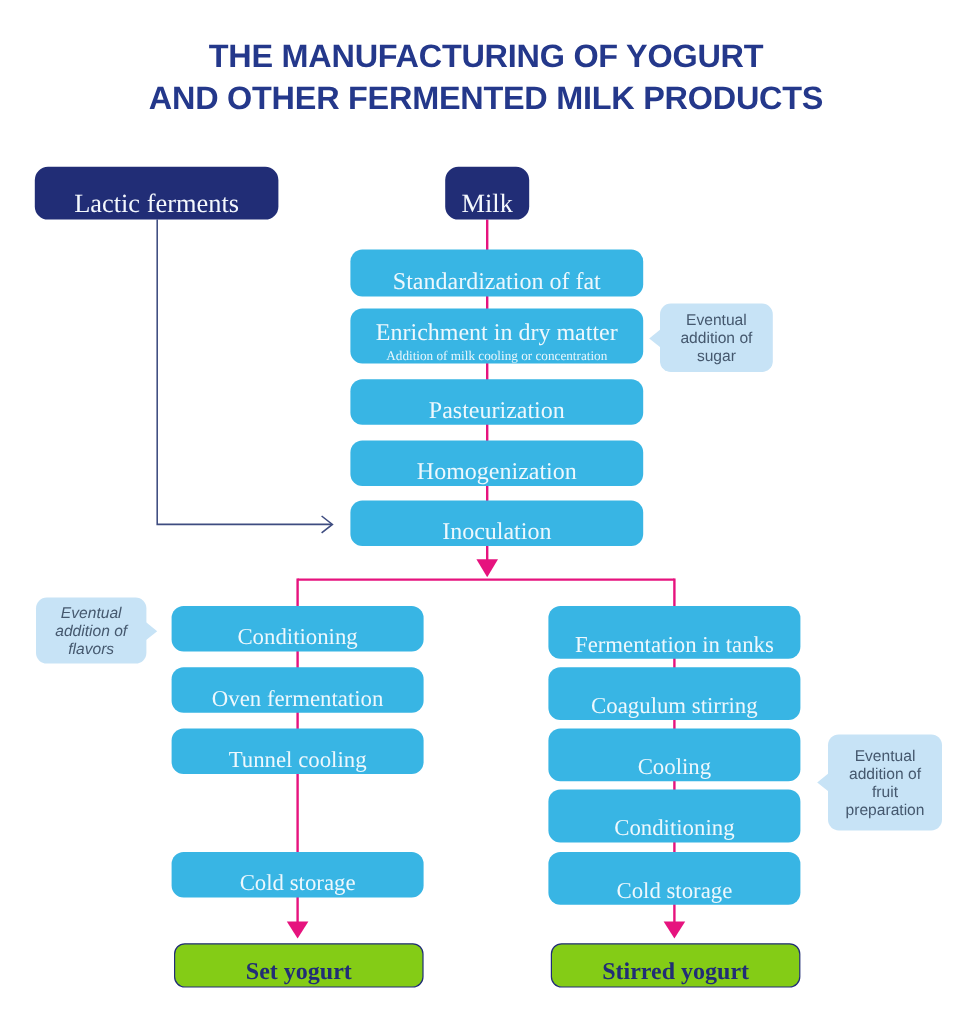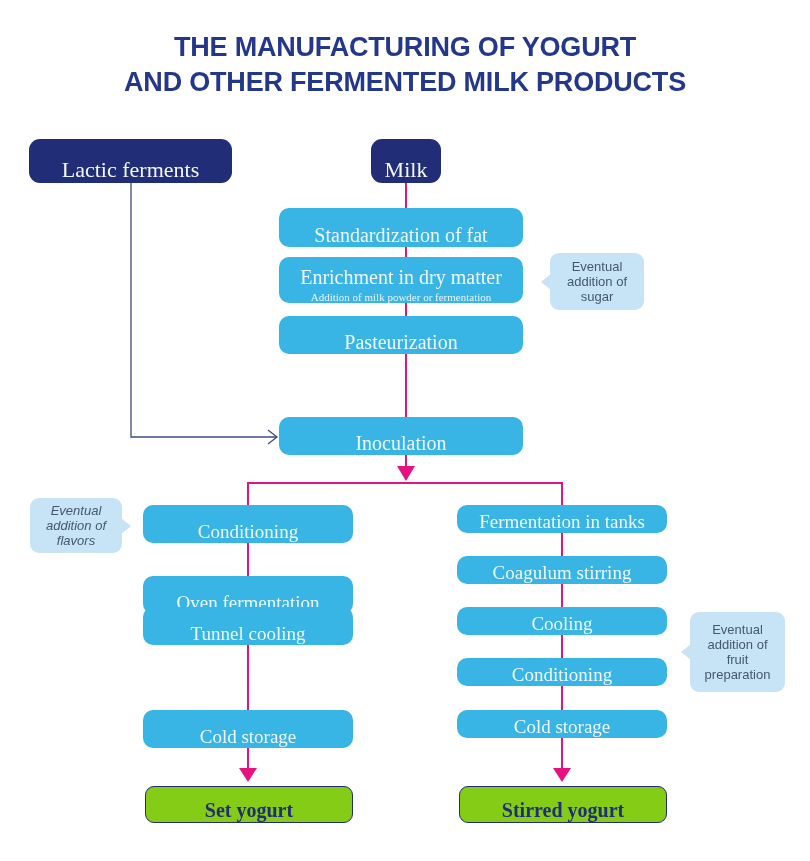--- a/index.html
+++ b/index.html
@@ -23,35 +23,35 @@
     text-align:center;z-index:1;font-family:Liberation Serif, serif;}
   .box-source{background:var(--navy);color:#f4f8fd;border-radius:11px;font-size:22px;}
   .box-process{background:var(--process-blue);color:#eef8fd;border-radius:10px;font-size:20px;}
   .box-process .sub{font-size:11px;color:rgba(255,255,255,0.88);margin-top:2px;line-height:12px;}
   .box-result{background:#84cc16;border:1.6px solid var(--navy);border-radius:9px;
     color:var(--navy);font-weight:700;font-size:20px;}
 
   .src-lactic{left:29px;top:139px;width:203px;height:44px;}
   .src-milk{left:371px;top:139px;width:70px;height:44px;}
 
-  .mainbox{left:279px;width:244px;}
+  .mainbox{left:292px;width:244px;}
   .mstep-0{top:208px;height:39px;}
   .mstep-1{top:257px;height:46px;}
   .mstep-2{top:316px;height:38px;}
   .mstep-3{top:367px;height:38px;}
   .mstep-4{top:417px;height:38px;}
 
   .leftbox{left:143px;width:210px;height:38px;font-size:19px;}
   .lstep-0{top:505px;}
-  .lstep-1{top:556px;margin-top:20px;}
+  .lstep-1{top:556px;}
   .lstep-2{top:607px;}
   .lstep-3{top:710px;}
   .left-result{left:145px;top:786px;width:208px;height:37px;}
 
-  .rightbox{left:457px;width:210px;height:28px;font-size:19px;}
+  .rightbox{left:457px;width:210px;height:44px;font-size:19px;}
   .rstep-0{top:505px;}
   .rstep-1{top:556px;}
   .rstep-2{top:607px;}
   .rstep-3{top:658px;}
   .rstep-4{top:710px;}
   .right-result{left:459px;top:786px;width:208px;height:37px;}
 
   .note{position:absolute;background:var(--note-blue);color:var(--note-text);
     border-radius:9px;display:flex;align-items:center;justify-content:center;text-align:center;
     font-size:13px;line-height:15px;z-index:1;padding:4px 6px;}
@@ -95,24 +95,27 @@
   </div>
   <div class="box box-source src-milk">
     <span>Milk</span>
   </div>
 
   <div class="box box-process mainbox mstep-0">
     <span>Standardization of fat</span>
   </div>
   <div class="box box-process mainbox mstep-1">
     <span>Enrichment in dry matter</span>
-    <span class="sub">Addition of milk powder or fermentation</span>
+    <span class="sub">Addition of milk cooling or concentration</span>
   </div>
   <div class="box box-process mainbox mstep-2">
     <span>Pasteurization</span>
+  </div>
+  <div class="box box-process mainbox mstep-3">
+    <span>Homogenization</span>
   </div>
   <div class="box box-process mainbox mstep-4">
     <span>Inoculation</span>
   </div>
 
   <div class="note note-tail-left note-sugar">
     <span>Eventual addition of sugar</span>
   </div>
   <div class="note note-tail-right note-flavors">
     <span>Eventual addition of flavors</span>

